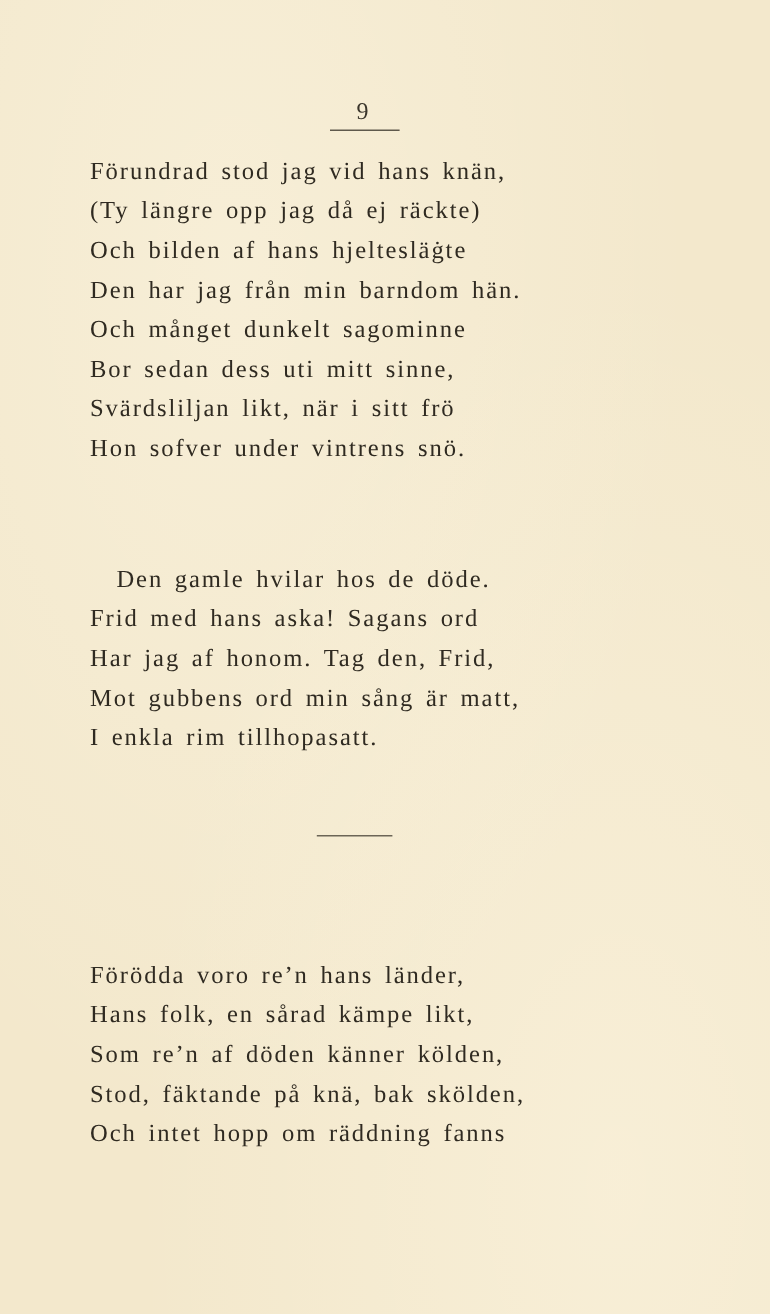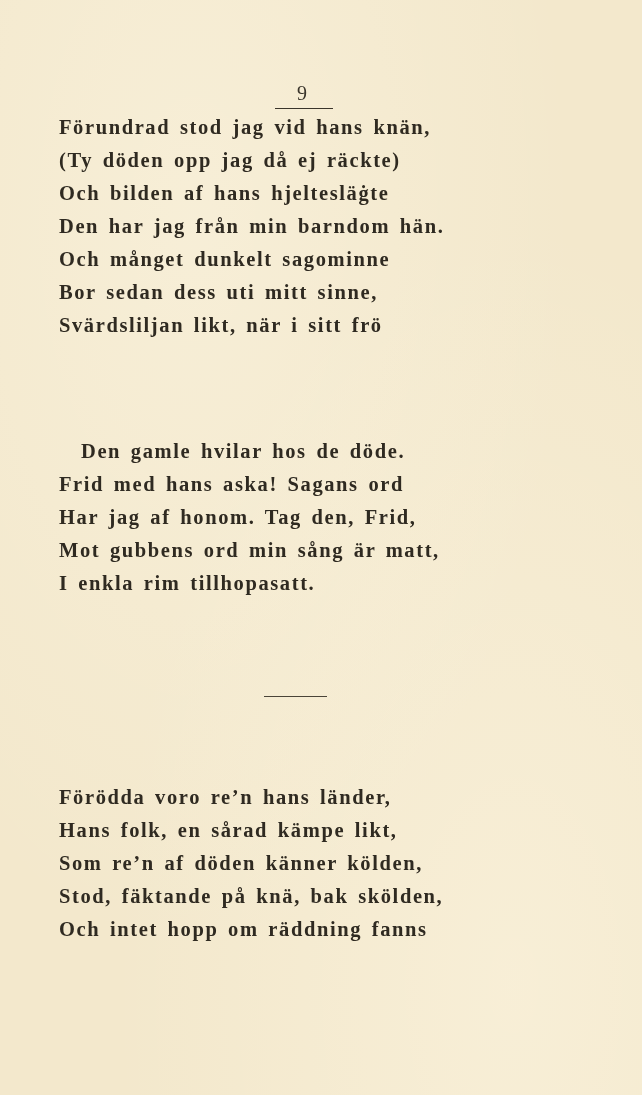--- a/index.html
+++ b/index.html
@@ -39,65 +39,65 @@
     position: absolute;
     left: 275px;
     top: 108px;
     width: 58px;
     height: 1px;
     background: #3a352b;
   }
   .stanza {
     position: absolute;
     left: 59px;
-    margin: 0;
+    margin: 16px;
     padding: 0;
     list-style: none;
-    font-weight: bold;
   }
   .line {
     font-size: 20.5px;
     height: 33px;
     line-height: 33px;
     letter-spacing: 1.6px;
     word-spacing: 3px;
     white-space: nowrap;
     color: #2f2a21;
   }
   .line.indent {
     padding-left: 22px;
   }
   #stanza-1 { top: 111px; }
-  #stanza-2 { top: 435px; }
+  #stanza-2 { top: 451px; }
   #stanza-3 { top: 781px; }
   .section-rule {
     position: absolute;
     left: 264px;
     top: 696px;
     width: 63px;
     height: 1px;
     background: #4a4438;
   }
 </style>
 </head>
 <body>
 
 <div class="page">
 
   <div class="page-number">9</div>
   <div class="page-rule"></div>
 
   <ul class="stanza" id="stanza-1">
     <li class="line">Förundrad stod jag vid hans knän,</li>
-    <li class="line">(Ty döden opp jag då ej räckte)</li>
+    <li class="line">(Ty längre opp jag då ej räckte)</li>
     <li class="line">Och bilden af hans hjeltesläġte</li>
     <li class="line">Den har jag från min barndom hän.</li>
     <li class="line">Och månget dunkelt sagominne</li>
     <li class="line">Bor sedan dess uti mitt sinne,</li>
     <li class="line">Svärdsliljan likt, när i sitt frö</li>
+    <li class="line">Hon sofver under vintrens snö.</li>
   </ul>
 
   <ul class="stanza" id="stanza-2">
     <li class="line indent">Den gamle hvilar hos de döde.</li>
     <li class="line">Frid med hans aska! Sagans ord</li>
     <li class="line">Har jag af honom.  Tag den, Frid,</li>
     <li class="line">Mot gubbens ord min sång är matt,</li>
     <li class="line">I enkla rim tillhopasatt.</li>
   </ul>
 

